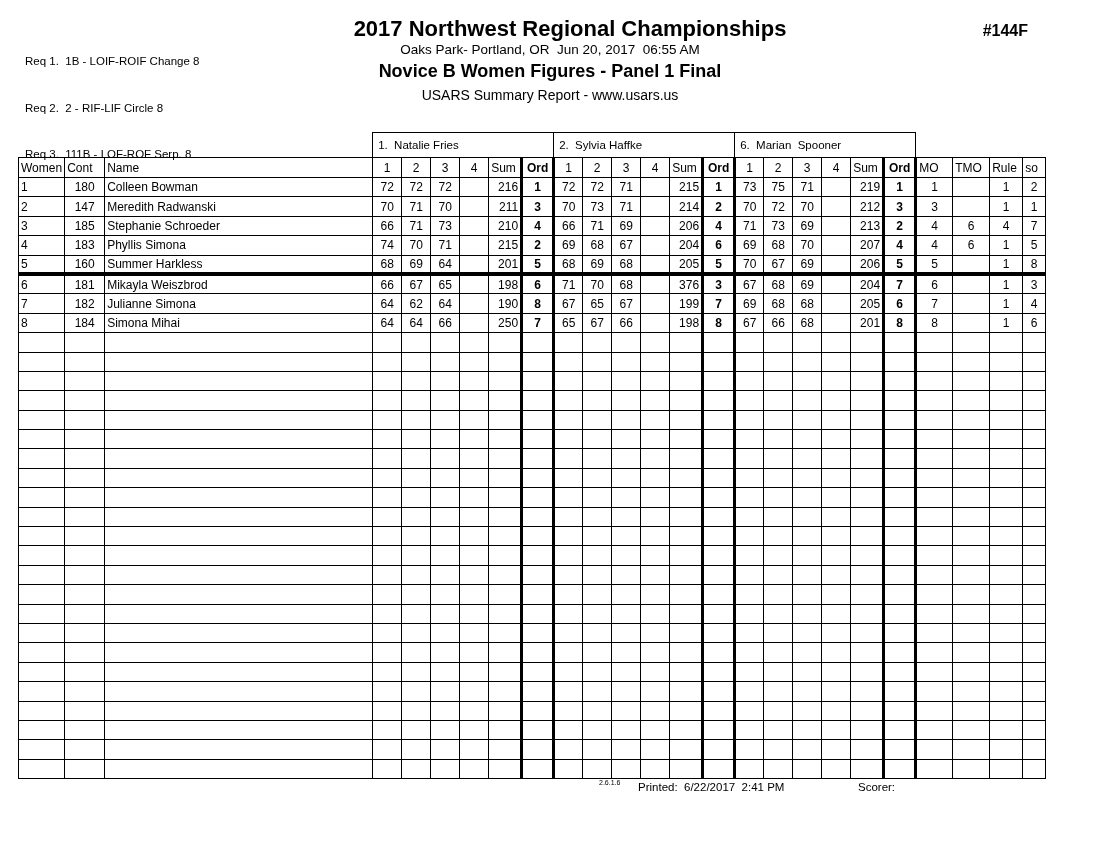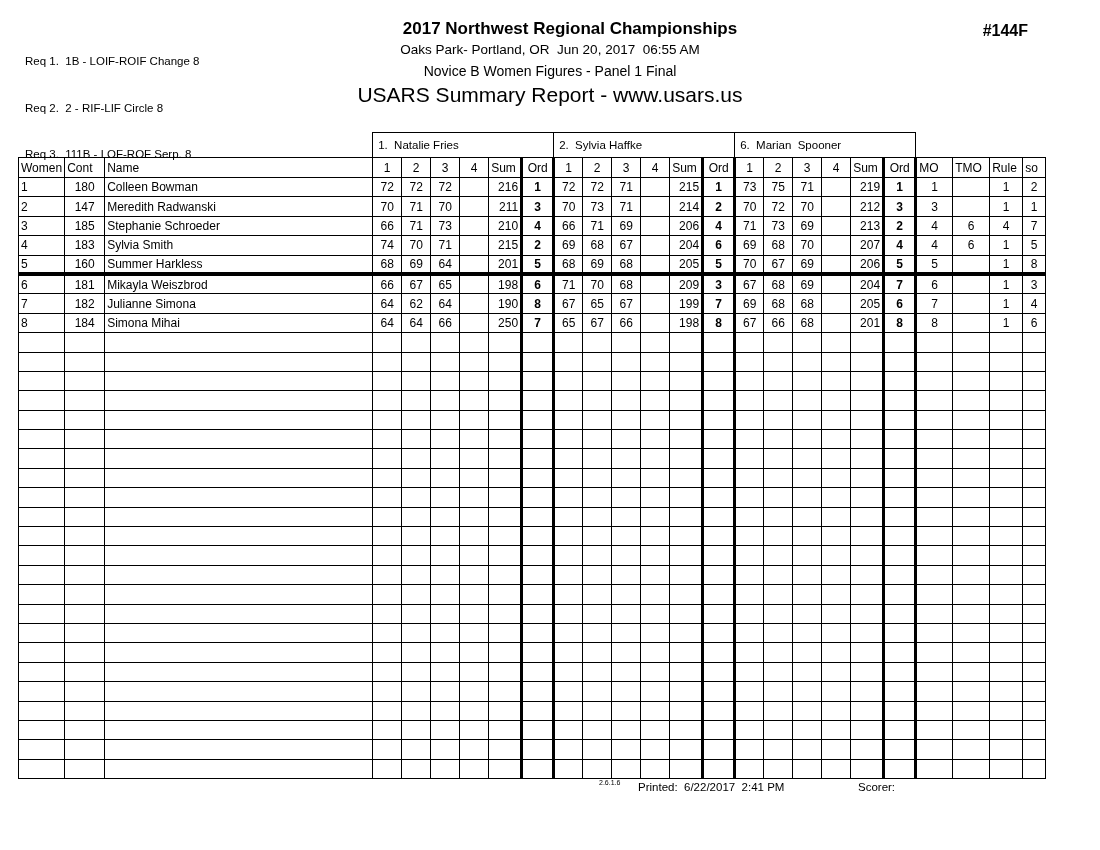--- a/index.html
+++ b/index.html
@@ -3,40 +3,40 @@
 <meta charset="utf-8">
 <style>
   html,body{margin:0;padding:0;background:#fff;}
   body{width:1100px;height:850px;position:relative;overflow:hidden;
        font-family:"Liberation Sans","DejaVu Sans",sans-serif;color:#000;}
   .sheet{position:absolute;inset:0;background:#fff;}
 
   
   .req-block{position:absolute;left:25px;top:23px;font-size:11.5px;line-height:15.5px;white-space:pre;}
   .title-block{position:absolute;left:0;right:0;top:18px;text-align:center;}
-  .title-main{font-size:17px;font-weight:bold;line-height:22px;margin-left:40px;}
+  .title-main{font-size:22px;font-weight:bold;line-height:22px;margin-left:40px;}
   .title-venue{font-size:13.5px;line-height:19px;white-space:pre;}
-  .title-event{font-size:14px;font-weight:normal;line-height:25px;}
-  .title-report{font-size:21px;line-height:22px;}
+  .title-event{font-size:18px;font-weight:bold;line-height:25px;}
+  .title-report{font-size:14px;line-height:22px;}
   .event-number{position:absolute;right:72px;top:22px;font-size:16px;font-weight:bold;}
 
   
   table.results{position:absolute;left:18px;top:132px;border-collapse:collapse;table-layout:fixed;}
   .results th,.results td{border:1px solid #000;font-size:12px;padding:0 2px;
         overflow:hidden;white-space:nowrap;font-weight:normal;}
   .results thead tr.jrow{height:25px;}
   .results thead tr.hrow{height:20px;}
   .results tbody tr{height:19.4px;}
   td.nb{border:none;}
   .l{text-align:left;padding-left:4px;}
   .c{text-align:center;}
   .r{text-align:right;padding-right:3px;}
   .ordb{border-left:3px solid #000 !important;border-right:3px solid #000 !important;text-align:center;}
   td.ordb{font-weight:bold;}
-  th.ordb{font-weight:normal;}
+  th.ordb{font-weight:bold;}
   .bold{font-weight:bold;}
   tr.cut td{border-bottom:4px solid #000;}
   th.judgebox{text-align:left;padding-left:5px;font-size:11.5px;white-space:pre;}
 
   
   .footer{position:absolute;left:0;top:0;width:1100px;height:775px;pointer-events:none;}
   .f-version{position:absolute;left:599px;top:779px;font-size:7px;}
   .f-printed{position:absolute;left:638px;top:781px;font-size:11.5px;white-space:pre;}
   .f-scorer{position:absolute;left:858px;top:781px;font-size:11.5px;}
 </style>
@@ -202,21 +202,21 @@
           <td class="r">213</td>
           <td class="ordb">2</td>
           <td class="c">4</td>
           <td class="c">6</td>
           <td class="c">4</td>
           <td class="c">7</td>
         </tr>
         <tr>
           <td class="l bold">4</td>
           <td class="c bold">183</td>
-          <td class="l bold">Sylvia Smith</td>
+          <td class="l bold">Phyllis Simona</td>
           <td class="c">74</td>
           <td class="c">70</td>
           <td class="c">71</td>
           <td class="c"></td>
           <td class="r">215</td>
           <td class="ordb">2</td>
           <td class="c">69</td>
           <td class="c">68</td>
           <td class="c">67</td>
           <td class="c"></td>
@@ -267,21 +267,21 @@
           <td class="c">66</td>
           <td class="c">67</td>
           <td class="c">65</td>
           <td class="c"></td>
           <td class="r">198</td>
           <td class="ordb">6</td>
           <td class="c">71</td>
           <td class="c">70</td>
           <td class="c">68</td>
           <td class="c"></td>
-          <td class="r">209</td>
+          <td class="r">376</td>
           <td class="ordb">3</td>
           <td class="c">67</td>
           <td class="c">68</td>
           <td class="c">69</td>
           <td class="c"></td>
           <td class="r">204</td>
           <td class="ordb">7</td>
           <td class="c">6</td>
           <td class="c"></td>
           <td class="c">1</td>

